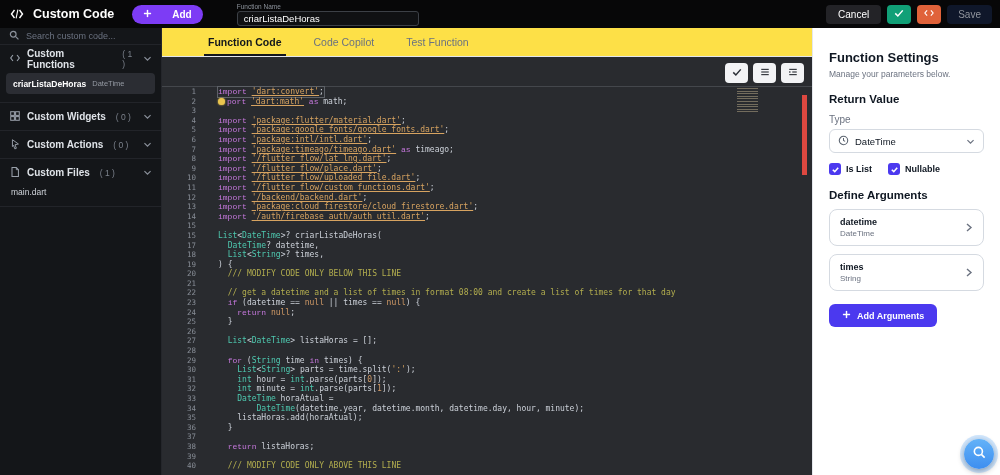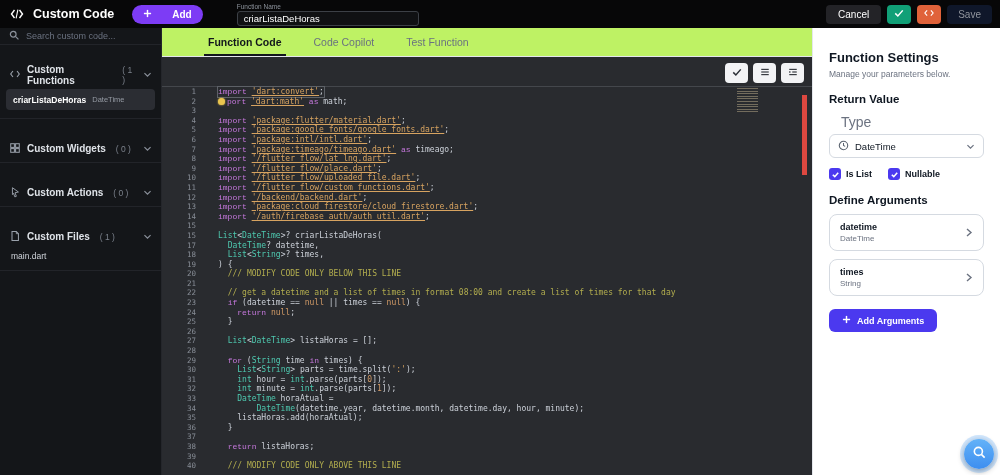--- a/index.html
+++ b/index.html
@@ -29,34 +29,34 @@
     font-size:10px;padding:0 11px;cursor:pointer;font-family:inherit;}
 
   
   .sidebar{position:absolute;top:28px;left:0;width:162px;bottom:0;background:#141619;
     border-right:1px solid #24262b;}
   .srow{height:17px;display:flex;align-items:center;padding:0 9px;gap:6px;
     border-bottom:1px solid #222429;}
   .search-input{flex:1;background:transparent;border:none;outline:none;color:#cfd3d9;
     font-size:9px;font-family:inherit;}
   .search-input::placeholder{color:#6b7280;}
-  .section{border-bottom:1px solid #222429;margin-top:16px;}
+  .section{border-bottom:1px solid #222429;}
   .shead{height:27px;display:flex;align-items:center;padding:0 9px;gap:6px;cursor:pointer;}
   .shead .slabel{font-size:10px;color:#dfe3e8;font-weight:600;}
   .shead .scount{font-size:8.5px;color:#7c828c;margin-left:4px;}
   .shead .chev{margin-left:auto;display:flex;}
   .fitem{margin:1px 6px 8px;background:#2b2d33;border-radius:4px;height:21px;display:flex;
     align-items:center;padding:0 7px;gap:6px;cursor:pointer;}
   .fitem .fname{font-size:8.5px;font-weight:bold;color:#fff;}
   .fitem .ftype{font-size:7.5px;color:#959aa3;}
   .file-item{padding:1px 0 9px 11px;font-size:8.5px;color:#cfd3d9;cursor:pointer;}
 
   
   .main{position:absolute;top:28px;left:162px;width:650px;bottom:0;}
-  .tabbar{height:29px;background:#bef264;border-bottom:1px solid #e4e7ec;display:flex;
+  .tabbar{height:29px;background:#fde047;border-bottom:1px solid #e4e7ec;display:flex;
     align-items:stretch;padding-left:30px;}
   .tab{padding:0 16px;display:flex;align-items:center;font-size:10.5px;color:#6a7280;
     cursor:pointer;position:relative;}
   .tab.active{color:#12161c;font-weight:bold;}
   .tab.active::after{content:"";position:absolute;left:12px;right:12px;bottom:0;height:2px;
     background:#12161c;}
   .editor{position:absolute;top:29px;left:0;right:0;bottom:0;background:#292b2f;overflow:hidden;}
   .ed-actions{position:absolute;top:6px;right:8px;display:flex;gap:5px;z-index:3;}
   .ed-btn{width:23px;height:20px;border:none;border-radius:4px;background:#f2f3f5;
     display:flex;align-items:center;justify-content:center;cursor:pointer;}
@@ -79,21 +79,21 @@
   .t-lit{color:#d19a66;} .t-num{color:#d19a66;}
   .t-bulb{display:inline-block;width:7px;height:7px;border-radius:50%;background:#eac54f;
     margin-right:2px;vertical-align:-1px;box-shadow:0 0 2px #eac54f;}
 
   
   .rpanel{position:absolute;top:28px;left:812px;right:0;bottom:0;background:#fff;
     border-left:1px solid #e4e7ec;padding:16px 16px;}
   .rp-title{font-size:13px;font-weight:bold;color:#0f1722;margin-top:6px;}
   .rp-sub{font-size:8.5px;color:#6b7280;margin-top:4px;}
   .rp-h2{font-size:11.5px;font-weight:bold;color:#0f1722;margin-top:14px;}
-  .rp-lbl{font-size:14px;color:#6b7280;margin-top:9px;margin-left:12px;}
+  .rp-lbl{font-size:10px;color:#6b7280;margin-top:9px;}
   .select{margin-top:4px;height:24px;border:1px solid #d5dae1;border-radius:6px;display:flex;
     align-items:center;padding:0 8px;gap:6px;cursor:pointer;background:#fff;}
   .select .selval{font-size:9.5px;color:#0f1722;}
   .select .chev{margin-left:auto;display:flex;}
   .cbrow{display:flex;gap:16px;margin-top:10px;}
   .cbitem{display:flex;align-items:center;cursor:pointer;}
   .cb{width:12px;height:12px;border-radius:3px;background:#4b39ef;display:flex;
     align-items:center;justify-content:center;}
   .cblabel{font-size:9px;color:#0f1722;margin-left:5px;font-weight:600;}
   .argcard{margin-top:8px;border:1px solid #d5dae1;border-radius:8px;padding:7px 10px;

